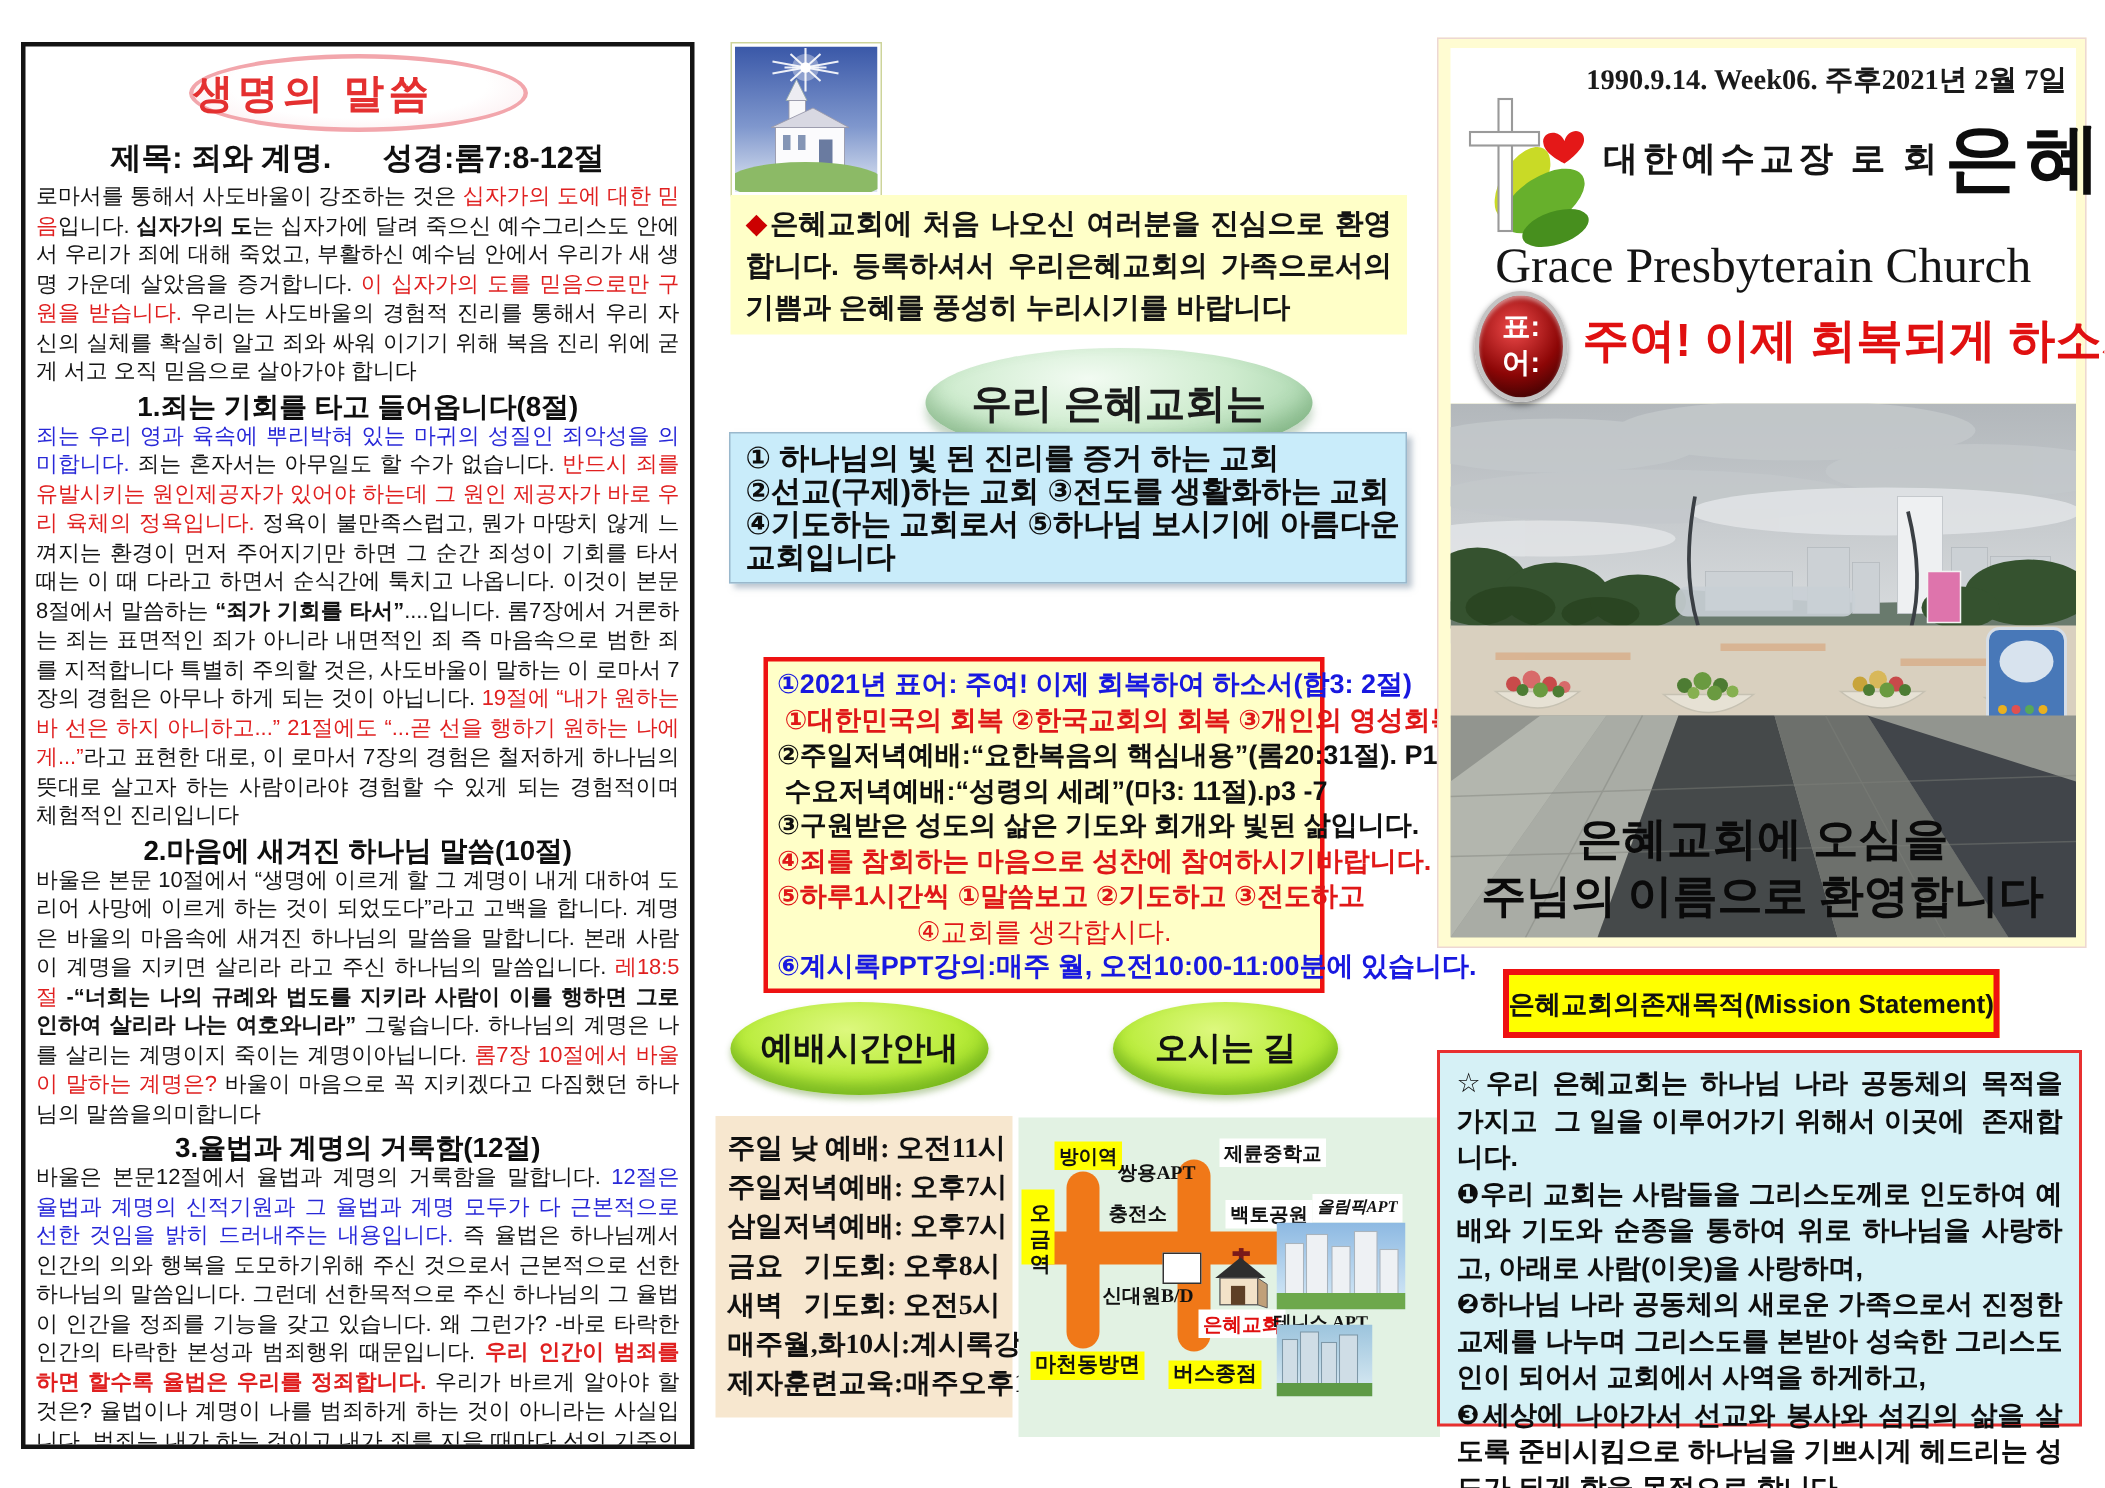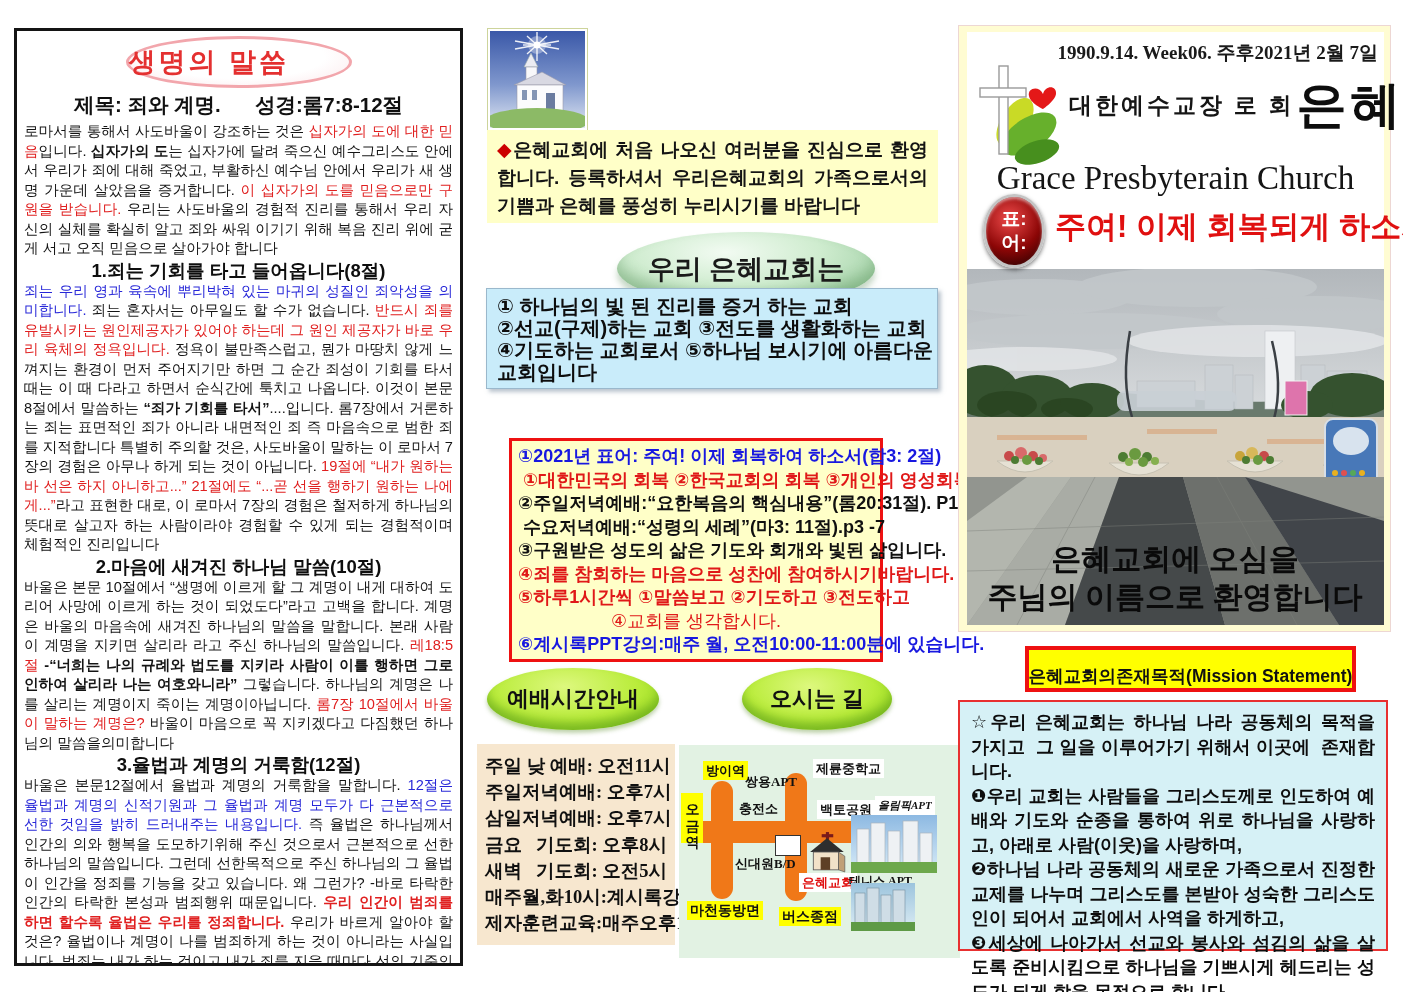--- a/index.html
+++ b/index.html
@@ -77,21 +77,21 @@
        font-family:"Liberation Serif","DejaVu Serif",serif;font-size:33px;color:#151515;}
   #motto-badge{position:absolute;left:24px;top:168px;width:62px;height:74px;border-radius:50%;
        background:radial-gradient(circle at 42% 32%,#e04040 8%,#8c0606 55%,#1c0000 100%);
        border:3px solid #c4c4c4;box-shadow:0 2px 4px rgba(0,0,0,.5), inset 0 2px 3px rgba(255,255,255,.5);
        box-sizing:border-box;display:flex;flex-direction:column;align-items:center;justify-content:center;z-index:3;}
   #motto-badge .bt{color:#fff;font-weight:bold;font-size:19px;line-height:24px;}
   #rp-motto{position:absolute;left:96px;top:180px;white-space:nowrap;z-index:3;}
   #rp-motto .m{color:#e01010;font-weight:bold;font-size:31px;}
   #rp-photo{position:absolute;left:8px;top:243px;width:417px;height:356px;}
   #mission-banner{left:1002px;top:646px;width:331px;height:46px;background:#ffff00;border:4px solid #ee1111;
-       box-sizing:border-box;display:flex;align-items:flex-end;justify-content:center;margin-left:23px;}
+       box-sizing:border-box;display:flex;align-items:center;justify-content:center;}
   #mission-banner .t{font-weight:bold;font-size:17.5px;color:#111;white-space:nowrap;}
   #mission-box{left:958px;top:700px;width:430px;height:251px;background:#d6f1f6;border:2px solid #e83030;
        box-sizing:border-box;padding:8px 11px;}
   .mission-par{font-size:18px;font-weight:bold;line-height:24.5px;text-align:justify;word-break:break-all;color:#0d0d0d;}
 </style>
 </head>
 <body>
 
 <div id="page">
 

